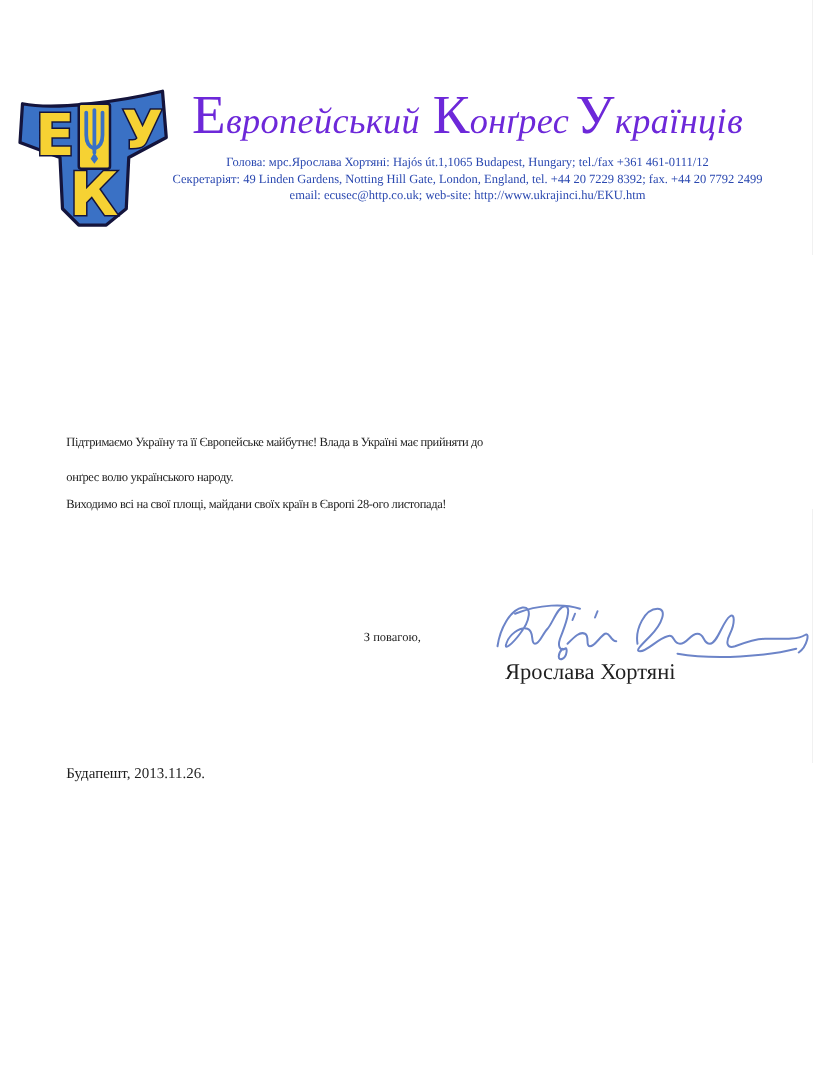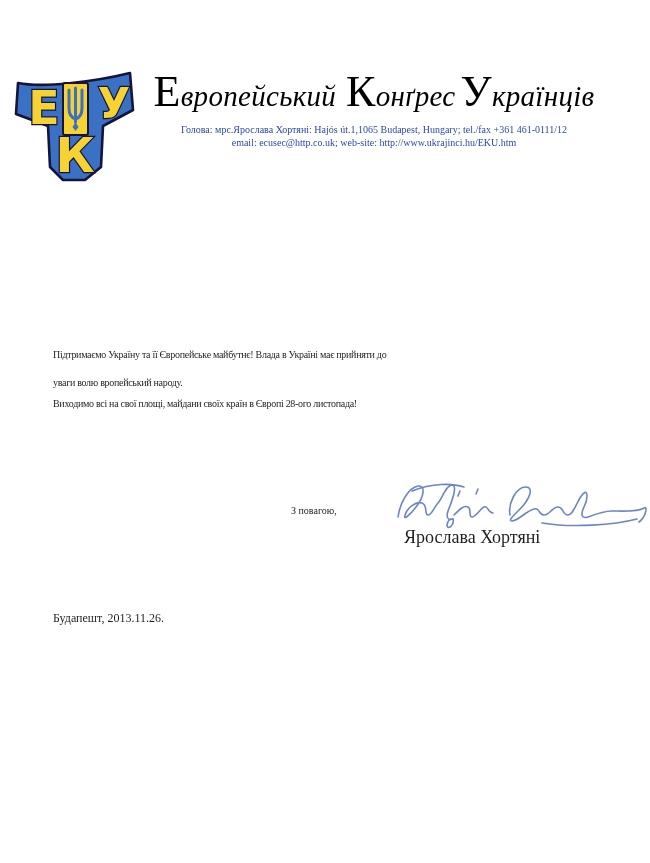--- a/index.html
+++ b/index.html
@@ -22,21 +22,21 @@
     stroke:#14143c;
     stroke-width:2.4;
     paint-order:stroke fill;
   }
   
   .header{
     position:absolute;left:98px;top:70px;width:552px;
     text-align:center;
   }
   .org-title{
-    color:#000000;
+    color:#6d28d9;
     line-height:44px;
     white-space:nowrap;
     letter-spacing:0.3px;
   }
   .org-title .tc{font-size:44px;font-style:normal;}
   .org-title .tl{font-size:29px;font-style:italic;}
   .org-title .w{margin-left:10px;}
   .org-title .w3{margin-left:5px;}
   .contact{
     color:#2a48b0;
@@ -94,26 +94,27 @@
 
       <text x="62" y="102" font-size="48" text-anchor="middle">К</text>
     </svg>
   </div>
 
   <div class="header">
     <div class="org-title">
       <span class="tc">Е</span><span class="tl">вропейський</span><span class="tc w">К</span><span class="tl">онґрес</span><span class="tc w3">У</span><span class="tl">країнців</span>
     </div>
     <div class="contact">Голова: мрс.Ярослава Хортяні: Hajós út.1,1065  Budapest, Hungary; tel./fax +361 461-0111/12</div>
+    <div class="contact">Секретаріят: 49 Linden Gardens, Notting Hill Gate, London, England, tel. +44 20 7229 8392; fax.  +44 20 7792 2499</div>
     <div class="contact">email: ecusec@http.co.uk; web-site:  http://www.ukrajinci.hu/EKU.htm</div>
   </div>
 
 
   <div class="bodyline l0">Підтримаємо Україну та її Європейське майбутнє! Влада в Україні має прийняти до</div>
-  <div class="bodyline l1">уваги волю вропейський народу.</div>
+  <div class="bodyline l1">онґрес волю українського народу.</div>
   <div class="bodyline l2">Виходимо всі на свої площі, майдани своїх країн в Європі 28-ого листопада!</div>
 
   <div class="closing">З повагою,</div>
 
   <svg class="signature" width="258" height="52" viewBox="0 0 258 52">
     <g stroke="#6c84c8" stroke-width="1.6" fill="none" stroke-linecap="round">
       <path d="M6,40 C8,26 16,11 26,9 C34,8 32,20 24,30 C18,38 11,44 13,38 C15,31 24,24 30,26 C36,28 32,38 36,38 C40,38 42,30 46,26 C50,22 54,8 60,8 C66,8 60,24 56,34 C54,40 56,44 60,42 C62,40 62,48 58,50 C54,52 54,46 58,42"></path>
       <path d="M20,14 C40,6 60,6 72,10"></path>
       <path d="M62,38 C68,32 72,28 76,30 C80,32 76,40 80,40 C84,40 88,32 92,30 C96,28 96,36 101,36"></path>
       <path d="M66,19 L68,14"></path>

